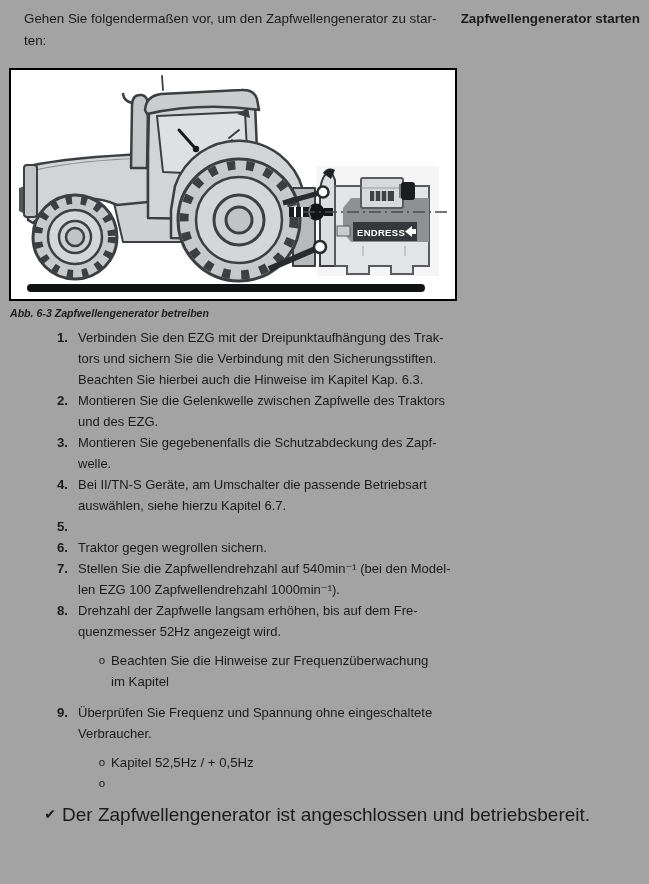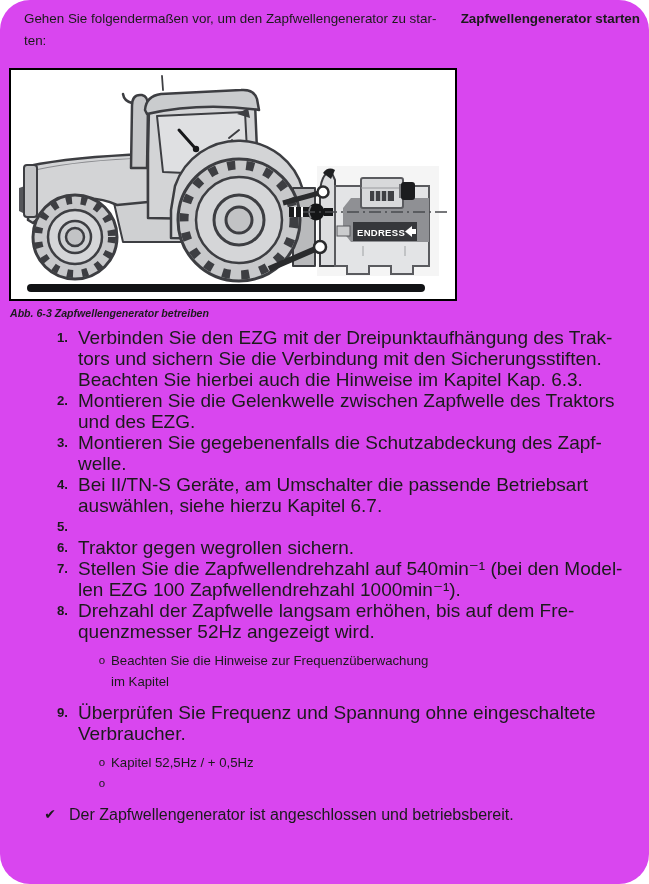--- a/index.html
+++ b/index.html
@@ -1,34 +1,34 @@
 <!DOCTYPE html>
 <html><head>
 <meta charset="utf-8">
 <style>
   html,body{margin:0;padding:0;background:#ffffff;}
-  .page{position:relative;width:649px;height:884px;background:#d946ef;overflow:hidden;
-        font-family:"Liberation Sans","DejaVu Sans",sans-serif;color:#1b1b1b;border-radius:30px;}
+  .page{position:relative;width:649px;height:884px;background:#a3a3a3;overflow:hidden;
+        font-family:"Liberation Sans","DejaVu Sans",sans-serif;color:#1b1b1b;}
   .intro{position:absolute;left:24px;top:8px;width:446px;font-size:13.4px;line-height:22px;white-space:pre-line;}
   .side-title{position:absolute;right:9px;top:8px;font-size:13.4px;line-height:22px;font-weight:700;text-align:center;}
   .figure-box{position:absolute;left:9px;top:68px;width:444px;height:229px;border:2.5px solid #000;background:#fff;}
   .figure-box svg{display:block;}
   .figure-caption{position:absolute;left:10px;top:306px;font-size:10.6px;font-weight:700;line-height:14px;font-style:italic;}
   .steps{position:absolute;left:0;top:327px;width:649px;}
   .step{display:flex;}
   .step-num{width:68px;min-width:68px;text-align:right;font-weight:700;font-size:13.2px;line-height:21px;}
-  .step-text{margin-left:10px;font-size:19px;line-height:21px;white-space:pre-line;}
+  .step-text{margin-left:10px;font-size:13px;line-height:21px;white-space:pre-line;}
   .subgroup{margin:8px 0 10px 0;}
   .subitem{display:flex;}
   .sub-marker{margin-left:96px;width:12px;min-width:12px;text-align:center;
               font-family:"Liberation Mono","DejaVu Sans Mono",monospace;font-size:11.5px;line-height:21px;}
   .sub-text{margin-left:3px;font-size:13.2px;line-height:21px;white-space:pre-line;}
   .result{display:flex;margin-top:8px;}
   .result-marker{width:56px;min-width:56px;text-align:right;font-weight:700;font-size:14px;line-height:21px;}
-  .result-text{margin-left:13px;font-size:16px;line-height:21px;}
+  .result-text{margin-left:6px;font-size:19px;line-height:21px;}
 </style>
 </head>
 <body>
 
 <div class="page">
 
   <div class="intro">Gehen Sie folgendermaßen vor, um den Zapfwellengenerator zu star-
 ten:</div>
   <div class="side-title">Zapfwellengenerator starten</div>
 

